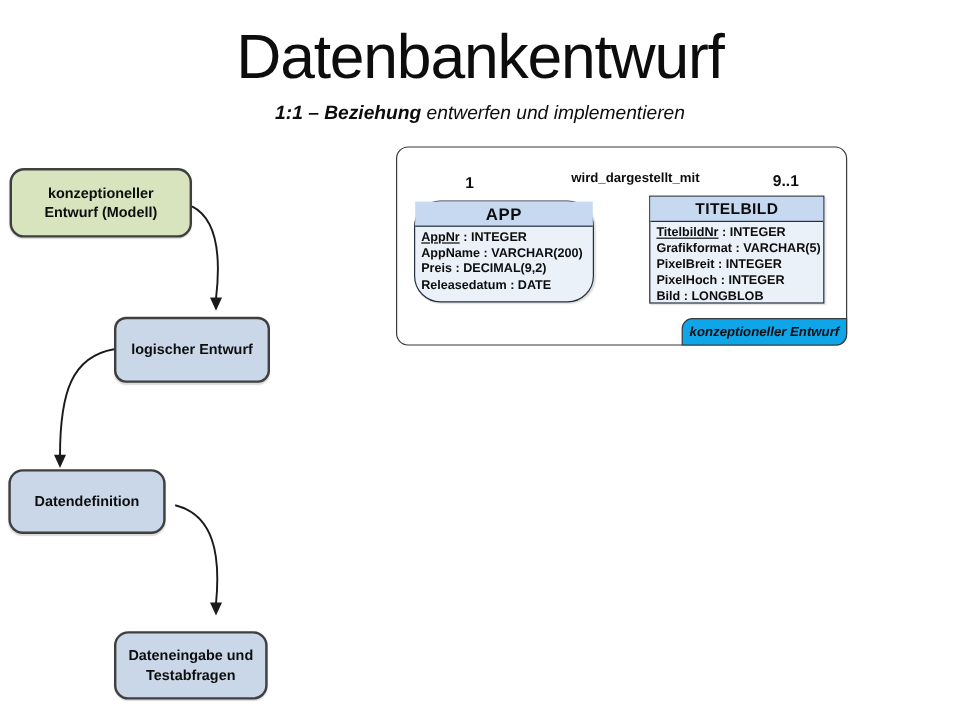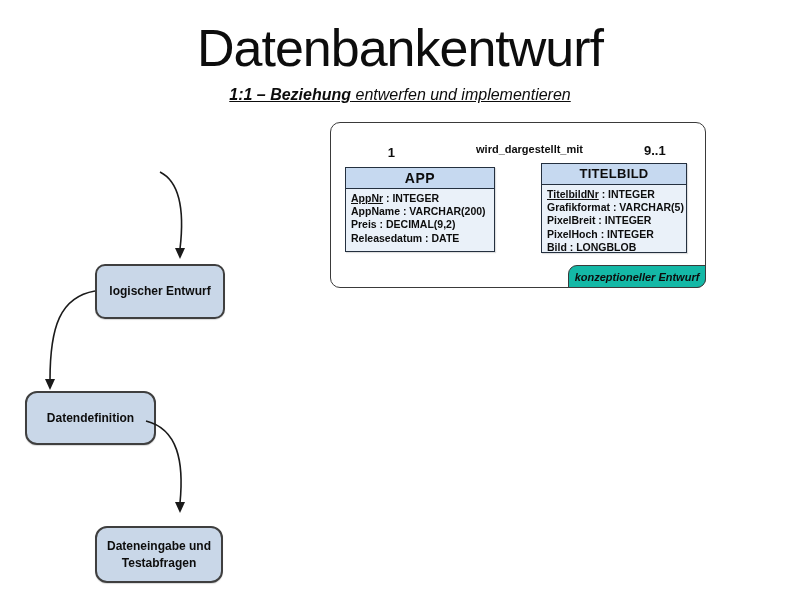--- a/index.html
+++ b/index.html
@@ -7,35 +7,35 @@
     position:relative;width:800px;height:600px;background:#ffffff;overflow:hidden;
     font-family:"Liberation Sans",sans-serif;color:#111111;padding-left:32px;
   }
   
   .title{
     position:absolute;top:18px;left:0;width:800px;text-align:center;
     font-size:52px;font-weight:500;letter-spacing:-1px;color:#0d0d0d;
   }
   .subtitle{
     position:absolute;top:86px;left:0;width:800px;text-align:center;
-    font-size:16px;font-style:italic;color:#0d0d0d;text-decoration:underline;
+    font-size:16px;font-style:italic;color:#0d0d0d;
   }
   .subtitle .em{font-weight:bold;}
   
   .flow-box{
     position:absolute;box-sizing:border-box;
     border:2px solid var(--border,#3f3f3f);border-radius:12px;
     display:flex;align-items:center;justify-content:center;text-align:center;
     font-size:12px;font-weight:bold;color:#0d0d0d;line-height:1.35;
     padding:4px 10px;
     box-shadow:0 1px 1px rgba(0,0,0,0.15);
   }
   .flow-green{left:8px;top:140px;width:152px;height:58px;background:var(--concept-box-fill,#d7e4bd);}
   .flow-b1{left:95px;top:264px;width:130px;height:55px;background:var(--process-box-fill,#c9d7e8);border-radius:10px;}
-  .flow-b2{left:25px;top:391px;width:131px;height:54px;background:var(--process-box-fill,#c9d7e8);}
+  .flow-b2{left:7px;top:391px;width:131px;height:54px;background:var(--process-box-fill,#c9d7e8);}
   .flow-b3{left:95px;top:526px;width:128px;height:57px;background:var(--process-box-fill,#c9d7e8);}
   
   #connectors{position:absolute;left:0;top:0;width:800px;height:600px;pointer-events:none;}
   #connectors path.line{fill:none;stroke:#1a1a1a;stroke-width:1.6px;}
   #connectors polygon{fill:#1a1a1a;}
   #connectors polyline{fill:none;stroke:#1a1a1a;stroke-width:1.4px;}
   
   .er-container{
     position:absolute;left:330px;top:122px;width:376px;height:166px;box-sizing:border-box;
     border:1.6px solid #3a3a3a;border-radius:10px;background:#ffffff;
@@ -43,50 +43,53 @@
   .er-table{
     position:absolute;box-sizing:border-box;border:1.4px solid #24303f;
     background:var(--table-body-fill,#eaf1f9);
     box-shadow:1px 1px 1px rgba(0,0,0,0.12);
   }
   .er-table .tbl-header{
     box-sizing:border-box;border-bottom:1.4px solid #24303f;
     background:var(--table-header-fill,#c6d9f0);
     text-align:center;font-weight:bold;color:#0d0d0d;
   }
-  .tbl-app{left:14px;top:44px;width:150px;height:85px;}
+  .tbl-app{left:14px;top:44px;width:150px;height:85px;border-radius:22px;}
   .tbl-app .tbl-header{height:21px;font-size:14px;line-height:20px;letter-spacing:0.5px;}
   .tbl-titelbild{left:210px;top:40px;width:146px;height:90px;}
   .tbl-titelbild .tbl-header{height:21px;font-size:13px;line-height:20px;letter-spacing:0.3px;}
   .tbl-body{padding:3px 5px 0 5px;}
   .attr-row{font-size:10.5px;font-weight:600;line-height:13.2px;color:#0d0d0d;white-space:nowrap;}
   .attr-name.pk{text-decoration:underline;}
   .card-label{position:absolute;font-size:13px;font-weight:bold;color:#0d0d0d;}
   .card-left{left:40px;top:22px;width:24px;text-align:right;}
   .card-right{left:313px;top:20px;width:40px;text-align:left;}
   .rel-label{
     position:absolute;left:112px;top:20px;width:140px;text-align:right;
     font-size:11px;font-weight:600;color:#0d0d0d;
   }
   .er-caption{
     position:absolute;right:-1px;bottom:-1px;width:138px;height:23px;box-sizing:border-box;
-    border:1.6px solid #3a3a3a;border-radius:9px 0 9px 0;background:#14b8a6;
+    border:1.6px solid #3a3a3a;border-radius:9px 0 9px 0;background:#0ea5e9;
     display:flex;align-items:center;justify-content:center;
     font-size:11px;font-weight:bold;font-style:italic;color:#0d0d0d;
   }
 </style>
 </head>
 <body>
 
 <div id="slide">
 
   <div class="title">Datenbankentwurf</div>
 
   <div class="subtitle"><span class="em">1:1 – Beziehung</span><span> entwerfen und implementieren</span></div>
 
+  <div class="flow-box flow-green">
+    <span>konzeptioneller Entwurf (Modell)</span>
+  </div>
   <div class="flow-box flow-b1">
     <span>logischer Entwurf</span>
   </div>
   <div class="flow-box flow-b2">
     <span>Datendefinition</span>
   </div>
   <div class="flow-box flow-b3">
     <span>Dateneingabe und Testabfragen</span>
   </div>
 

